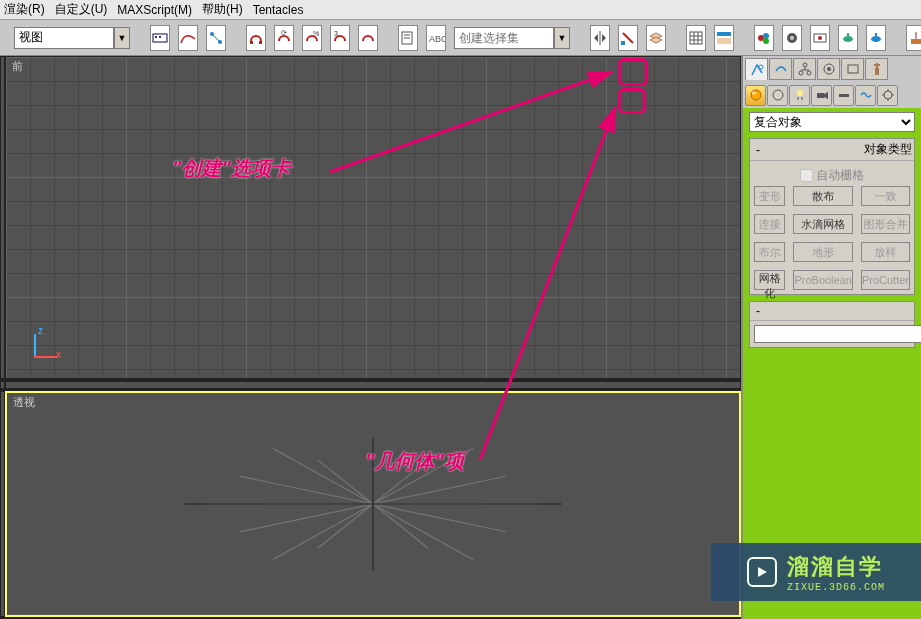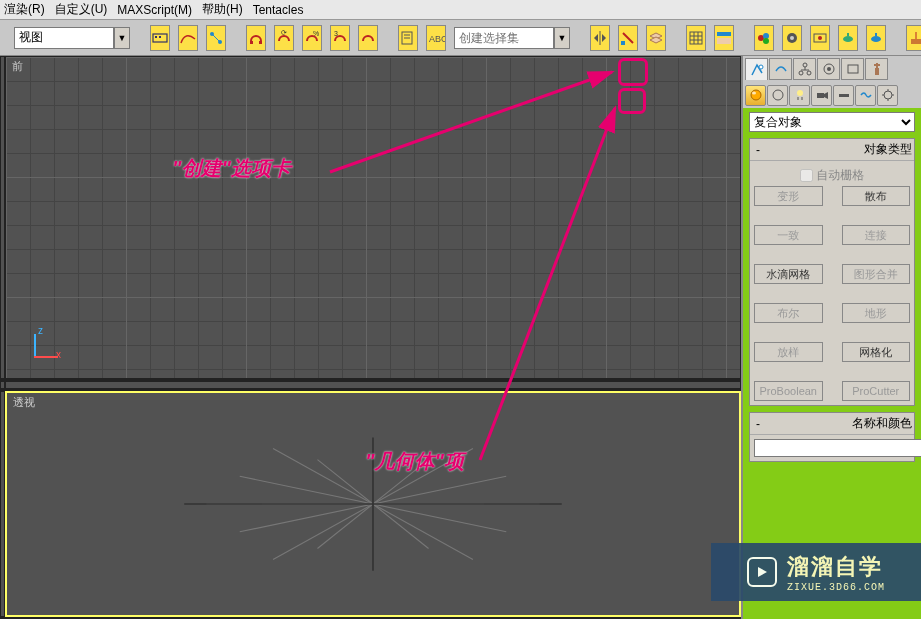--- a/index.html
+++ b/index.html
@@ -3,21 +3,21 @@
   <meta charset="utf-8">
   <style>
     * { margin: 0; padding: 0; box-sizing: border-box; }
     body { font-family: "Microsoft YaHei", SimSun, Arial, sans-serif; font-size: 12px; background: #c0c0c0; width: 921px; height: 619px; overflow: hidden; position: relative; }
     
     .menubar { background: #e8e8e8; height: 20px; display: flex; align-items: center; padding: 2px 4px; border-bottom: 1px solid #999; }
     .menubar span { margin-right: 10px; cursor: default; }
     
     .toolbar { background: #c8c8c8; height: 36px; display: flex; align-items: center; padding: 2px 4px; border-bottom: 1px solid #888; gap: 8px; }
     .tb-grip { width: 6px; height: 28px; background: repeating-linear-gradient(to bottom, #888, #888 1px, #ccc 1px, #ccc 3px); margin-right: 2px; }
-    .tb-btn { width: 26px; height: 26px; background: #fde047; border: 1px solid #888; display: inline-flex; align-items: center; justify-content: center; cursor: pointer; }
+    .tb-btn { width: 26px; height: 26px; background: #ffffff; border: 1px solid #888; display: inline-flex; align-items: center; justify-content: center; cursor: pointer; }
     .tb-btn svg { width: 18px; height: 18px; }
     .tb-sep { width: 4px; height: 26px; margin: 0 2px; }
     .tb-combo { display: inline-flex; height: 22px; }
     .tb-combo input { width: 100px; border: 1px solid #7a7a7a; padding: 0 4px; font-size: 12px; }
     .tb-combo button { width: 16px; border: 1px solid #7a7a7a; background: #d4d0c8; font-size: 9px; }
     
     .main { display: flex; height: calc(100% - 56px); }
     .viewport-area { flex: 1; background: #4a4a4a; display: flex; flex-direction: column; overflow: hidden; }
     .vp-row { flex: 1; display: flex; border-bottom: 2px solid #222; }
     .vp-row.short { flex: 0 0 10px; }
@@ -48,31 +48,31 @@
     .sub-tab.active { background: linear-gradient(#ffe47a,#e8b030); }
     .panel-body { padding: 4px 6px; }
     .p-dropdown { width: 100%; height: 20px; background: #fff; border: 1px solid #7a7a7a; font-size: 12px; margin-bottom: 6px; }
     .rollout { border: 1px solid #888; margin-bottom: 6px; }
     .rollout-head { background: #d4d0c8; font-size: 12px; padding: 2px; display: flex; align-items: center; border-bottom: 1px solid #aaa; }
     .rollout-head .minus { width: 12px; text-align: center; margin-right: 4px; }
     .rollout-head .title { flex:1; text-align:right; }
     .rollout-body { padding: 4px; background: #d4d0c8; }
     .autogrid { text-align: center; color: #888; padding: 2px 0; }
     .autogrid input { vertical-align: middle; }
-    .btn-grid { display: grid; grid-template-columns: 1fr 1fr; gap: 19px; }
+    .btn-grid { display: grid; grid-template-columns: 1fr 1fr 1fr; gap: 8px; }
     .obj-btn { height: 20px; background: #d4d0c8; border: 1px solid #888; font-size: 11px; cursor: pointer; color: #333; }
     .obj-btn.disabled { color: #999; }
     .name-color { display: flex; gap: 4px; align-items: center; }
     .name-color input { flex:1; height: 18px; border: 1px solid #7a7a7a; }
     
     .annotation { position: absolute; font-size: 20px; font-weight: bold; color: #e6006e; font-style: italic; pointer-events: none; text-shadow: 0 0 2px #fff; }
     .highlight-box { position: absolute; border: 3px solid #e6006e; border-radius: 6px; pointer-events: none; }
     .arrow { position: absolute; pointer-events: none; }
     
-    .watermark { position: absolute; right: 0; bottom: 18px; width: 210px; height: 58px; background: #2a4a6a; color: #fef9c3; display: flex; align-items: center; justify-content: center; gap: 10px; opacity: 0.92; }
+    .watermark { position: absolute; right: 0; bottom: 18px; width: 210px; height: 58px; background: #2a4a6a; color: #bef264; display: flex; align-items: center; justify-content: center; gap: 10px; opacity: 0.92; }
     .watermark .play { width: 30px; height: 30px; border: 2px solid #fff; border-radius: 6px; display: flex; align-items: center; justify-content: center; }
     .watermark .txt { font-size: 22px; font-weight: bold; letter-spacing: 2px; }
     .watermark .url { font-size: 10px; letter-spacing: 1px; display:block;font-family:Liberation Mono, monospace; }
   </style>
 </head>
 <body>
 
 <div class="menubar">
   <span>渲染(R)</span>
   <span>自定义(U)</span>
@@ -390,21 +390,20 @@
             <button class="obj-btn disabled">放样</button>
             <button class="obj-btn">网格化</button>
             <button class="obj-btn disabled">ProBoolean</button>
             <button class="obj-btn disabled">ProCutter</button>
           </div>
         </div>
       </div>
       <div class="rollout">
         <div class="rollout-head">
             <span class="minus">-</span>
-            <span class="title">名称和颜色</span>
           </div>
         <div class="rollout-body">
           <div class="name-color">
             <input type="text" style="">
 
           </div>
         </div>
       </div>
     </div>
   </div>

